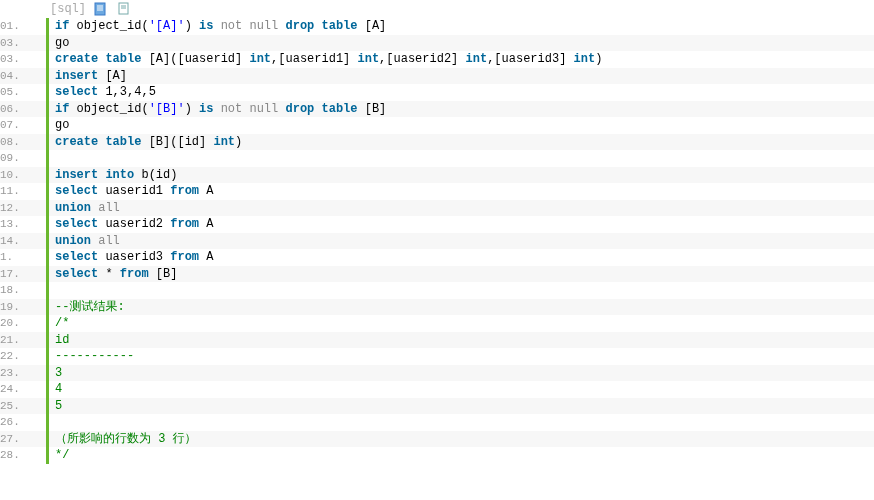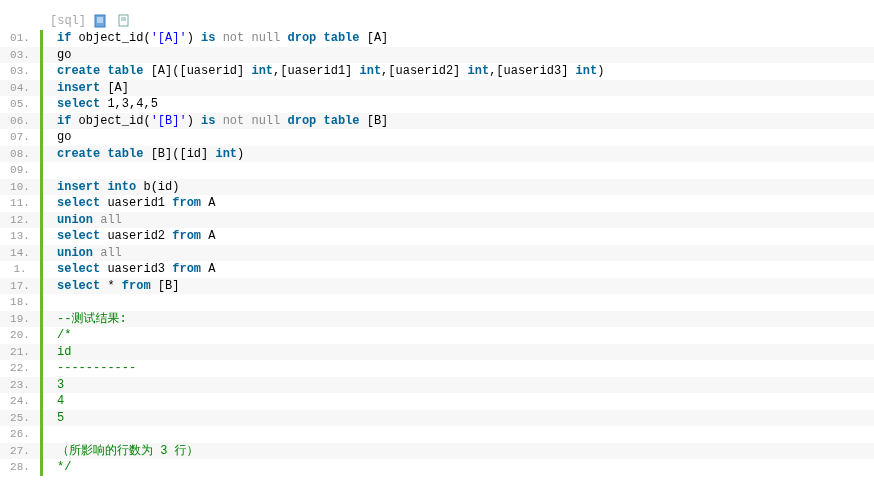--- a/index.html
+++ b/index.html
@@ -1,25 +1,25 @@
 <!DOCTYPE html>
 <html><head>
 <meta charset="utf-8">
 <style>
 body{margin:0;font-family:Consolas,"Courier New",monospace;font-size:12px;background:#fff;color:#000}
 .container{width:874px}
-.header{padding:14px 0 2px 50px;color:#999;display:flex;align-items:center;gap:8px}
+.header{padding:2px 0 2px 50px;color:#999;display:flex;align-items:center;gap:8px}
 .header-label{color:#aaa}
 .icon{display:inline-block;width:14px;height:14px}
 .lines{}
 .line{display:flex;align-items:center;height:16.5px;line-height:16.5px}
 .line:nth-child(even){background:#f7f7f7}
-.gutter{width:40px;text-align:center;color:#999;font-size:11px}
+.gutter{width:40px;text-align:left;padding-right:6px;color:#999;font-size:11px}
 .bar{width:3px;background:#6ab82e;align-self:stretch}
-.code{padding-left:14px;white-space:pre;color:#000}
+.code{padding-left:6px;white-space:pre;color:#000}
 .kw{color:#069;font-weight:bold}
 .ty{color:#069;font-weight:bold}
 .str{color:#00f}
 .grey{color:#888}
 .cmt{color:#008200}
 </style>
 </head>
 <body>
 
 <div class="container">

